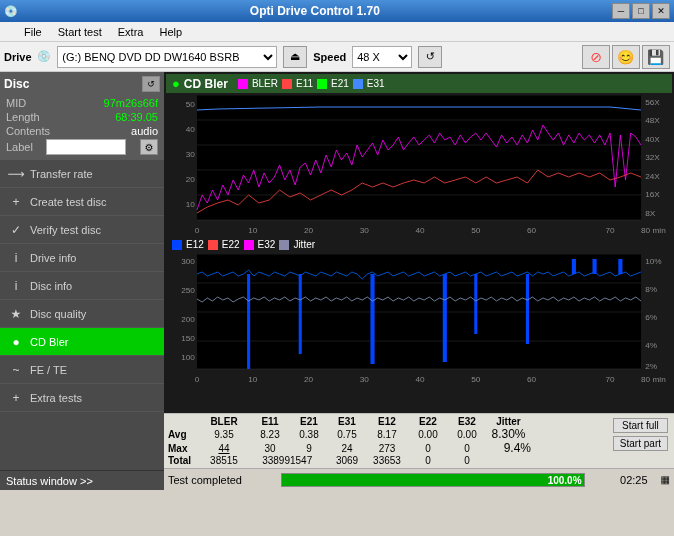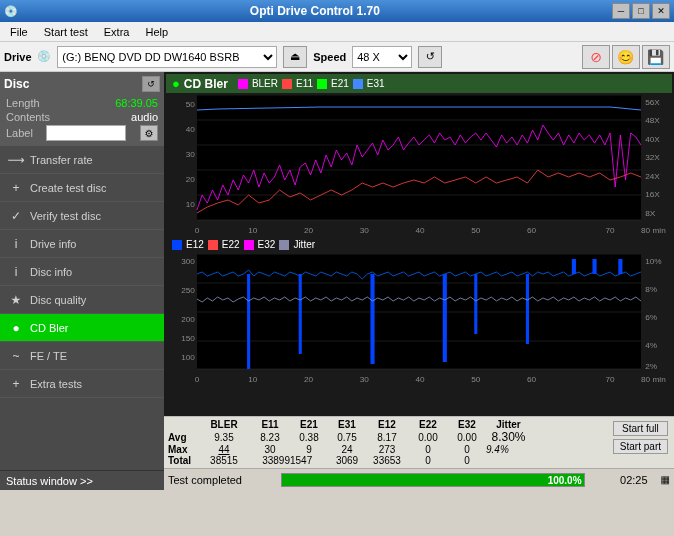--- a/index.html
+++ b/index.html
@@ -5,21 +5,21 @@
     * { box-sizing: border-box; margin: 0; padding: 0; }
     body { width: 674px; height: 536px; font-family: 'Segoe UI', Tahoma, sans-serif; font-size: 11px; background: #d4d0c8; overflow: hidden; }
 
     
     .titlebar { background: linear-gradient(to bottom, #4a90d9, #2060b0); color: white; height: 22px; display: flex; align-items: center; justify-content: space-between; padding: 0 4px; }
     .titlebar-title { flex: 1; text-align: center; font-size: 12px; font-weight: bold; }
     .titlebar-controls { display: flex; gap: 2px; }
     .titlebar-btn { width: 18px; height: 16px; background: #c0c0c0; border: 1px solid #888; display: flex; align-items: center; justify-content: center; font-size: 9px; cursor: pointer; color: #000; }
 
     
-    .menubar { background: #f0f0f0; border-bottom: 1px solid #ccc; height: 20px; display: flex; align-items: center; padding: 0 2px; }
+    .menubar { background: #f0f0f0; border-bottom: 1px solid #ccc; height: 20px; display: flex; align-items: center; padding: 0 16px; }
     .menu-item { padding: 2px 8px; font-size: 11px; cursor: pointer; }
 
     
     .drivebar { background: #f0f0f0; border-bottom: 1px solid #ccc; height: 30px; display: flex; align-items: center; padding: 2px 4px; gap: 6px; }
     .drive-label { font-size: 11px; font-weight: bold; }
     .drive-select { height: 22px; font-size: 11px; border: 1px solid #aaa; background: white; min-width: 220px; }
     .eject-btn { width: 24px; height: 22px; background: #e0e0e0; border: 1px solid #999; display: flex; align-items: center; justify-content: center; cursor: pointer; }
     .speed-label { font-size: 11px; font-weight: bold; }
     .speed-select { height: 22px; font-size: 11px; border: 1px solid #aaa; background: white; width: 60px; }
     .action-btns { display: flex; gap: 2px; margin-left: auto; }
@@ -103,20 +103,24 @@
 <div class="main">
 
   <div class="sidebar">
 
     <div class="disc-panel">
       <div class="disc-header">
         <span class="disc-title">Disc</span>
         <div class="disc-btn">↺</div>
       </div>
       <div class="disc-row">
+        <span class="disc-key">MID</span>
+        <span class="disc-val">97m26s66f</span>
+      </div>
+      <div class="disc-row">
         <span class="disc-key">Length</span>
         <span class="disc-val">68:39.05</span>
       </div>
       <div class="disc-row">
         <span class="disc-key">Contents</span>
         <span class="disc-val-white">audio</span>
       </div>
       <div class="label-row">
         <span class="disc-key">Label</span>
         <input class="label-input" type="text" style="">
@@ -328,21 +332,21 @@
 
           <div style="display:flex; align-items:center;">
             <div style="width:30px; font-size:10px; font-weight:bold;">Max</div>
             <div style="width:52px; font-size:10px; text-align:center;text-decoration:underline;">44</div>
             <div style="width:40px; font-size:10px; text-align:center;">30</div>
             <div style="width:38px; font-size:10px; text-align:center;">9</div>
             <div style="width:38px; font-size:10px; text-align:center;">24</div>
             <div style="width:42px; font-size:10px; text-align:center;">273</div>
             <div style="width:40px; font-size:10px; text-align:center;">0</div>
             <div style="width:38px; font-size:10px; text-align:center;">0</div>
-            <div style="width:45px; font-size:10px; text-align:left;font-style:italic;">9.4%</div>
+            <div style="width:45px; font-size:12px; text-align:right;">9.4%</div>
           </div>
 
           <div style="display:flex; align-items:center;">
             <div style="width:30px; font-size:10px; font-weight:bold;">Total</div>
             <div style="width:52px; font-size:10px; text-align:center;">38515</div>
             <div style="width:40px; font-size:10px; text-align:right;">33899</div>
             <div style="width:38px; font-size:10px; ">1547</div>
             <div style="width:38px; font-size:10px; text-align:center;">3069</div>
             <div style="width:42px; font-size:10px; text-align:center;">33653</div>
             <div style="width:40px; font-size:10px; text-align:center;">0</div>

